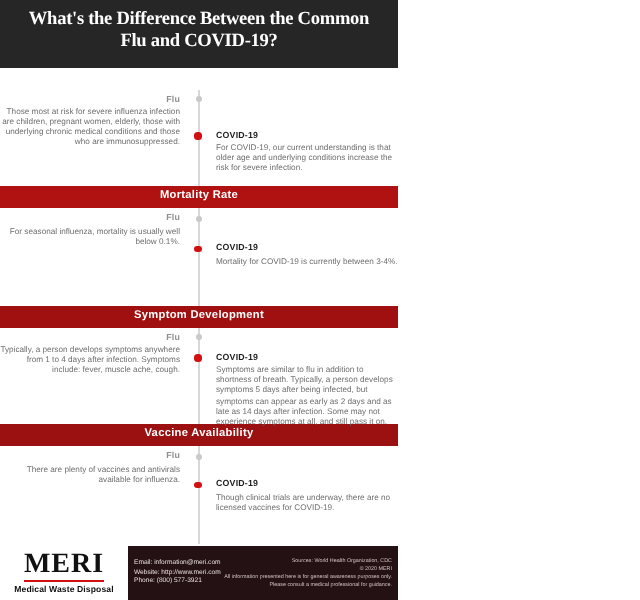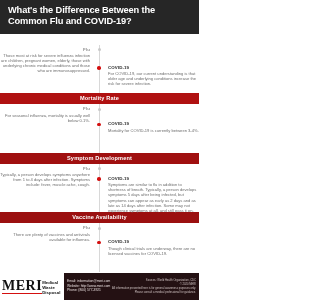--- a/index.html
+++ b/index.html
@@ -8,22 +8,23 @@
     background:#ffffff;
     font-family:"Liberation Sans", sans-serif;
     color:#3a3a3a;
   }
   .poster{position:relative;width:199px;height:300px;display:flex;flex-direction:column;}
 
   
   .header{
     background:#262626;
     padding:5px 8px 6px 8px;
-    text-align:left;
+    text-align:center;
     flex:0 0 auto;
+    font-family:Liberation Serif, serif;
   }
   .header h1{
     margin:0;
     color:#ffffff;
     font-size:9.3px;
     line-height:11.4px;
     font-weight:bold;
     letter-spacing:-0.15px;
   }
 
@@ -99,21 +100,21 @@
     flex:0 0 auto;
     height:27px;
     display:flex;
     align-items:stretch;
     background:#ffffff;
     border-top:1px solid #ffffff;
   }
   .logo{
     width:64px;
     display:flex;
-    flex-direction:row;
+    flex-direction:column;
     justify-content:center;
     align-items:center;
     padding:1px 2px 1px 2px;
     box-sizing:border-box;
     background:#ffffff;
   }
   .logo-mark{
     font-family:"Liberation Serif", serif;
     font-size:14px;
     font-weight:bold;

